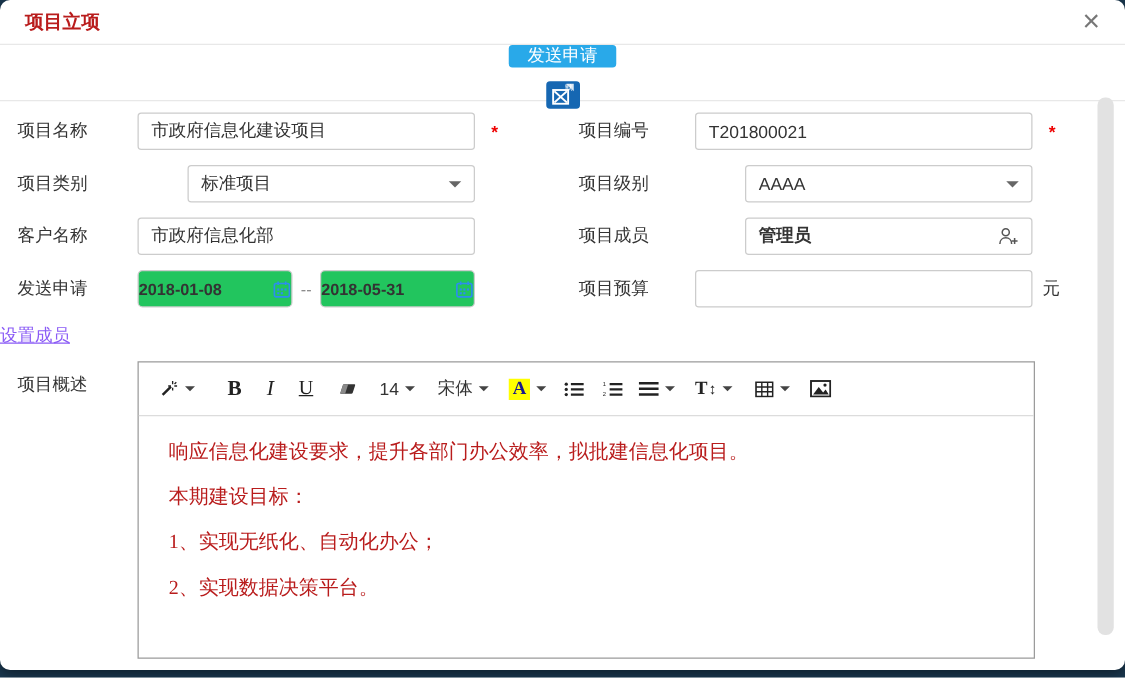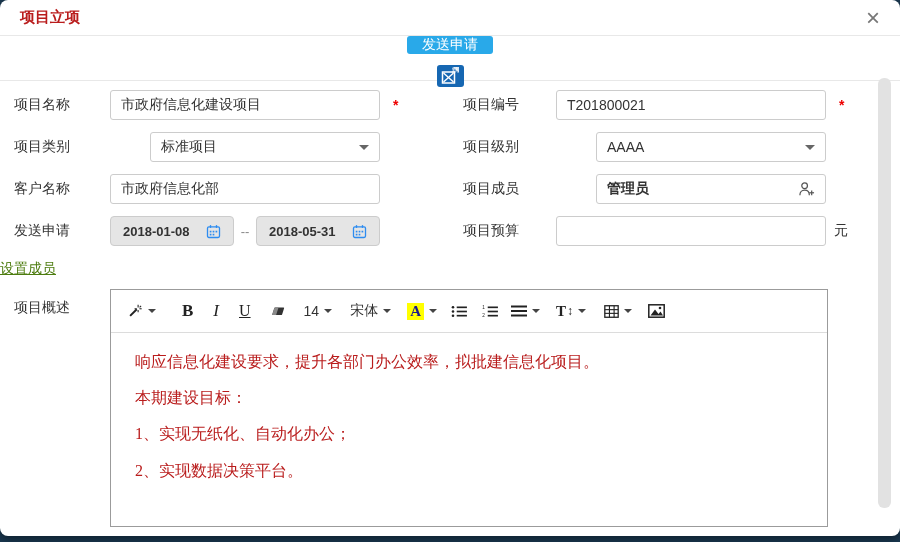--- a/index.html
+++ b/index.html
@@ -55,27 +55,27 @@
     padding:0 10px; font-size:14px; color:#333; background:#fff; cursor:pointer;margin-left:40px;
   }
   .caret {
     width:0; height:0; border-left:5px solid transparent;
     border-right:5px solid transparent; border-top:5px solid #666;
   }
   .bold-val { font-weight:bold; }
   .dateinput {
     width:124px; height:30px; border:1px solid #ccc; border-radius:4px;
     display:flex; align-items:center; justify-content:space-between;
-    padding:0 12px; background:#e5e5e5; cursor:pointer;
+    padding:0 0; background:#22c55e; cursor:pointer;
   }
   .dval { font-weight:bold; font-size:13px; color:#333; }
   .sep { width:22px; text-align:center; color:#888; font-size:13px; flex-shrink:0; }
   .unit { margin-left:8px; font-size:14px; color:#333; }
   .row-members { height:34px; }
-  .link { color:#4d7c0f; text-decoration:underline; font-size:14px; cursor:pointer; }
+  .link { color:#8b5cf6; text-decoration:underline; font-size:14px; cursor:pointer; }
   .row-overview { align-items:flex-start; height:auto; }
   .row-overview .flabel { padding-top:13px; }
   
   .editor { width:718px; height:238px; border:1px solid #9b9b9b; margin-top:3px; background:#fff; }
   .ed-toolbar {
     height:43px; border-bottom:1px solid #dcdcdc;
     display:flex; align-items:center; padding:0 16px;
   }
   .ed-item { display:flex; align-items:center; cursor:pointer; color:#222; flex-shrink:0; }
   .ed-caret {

